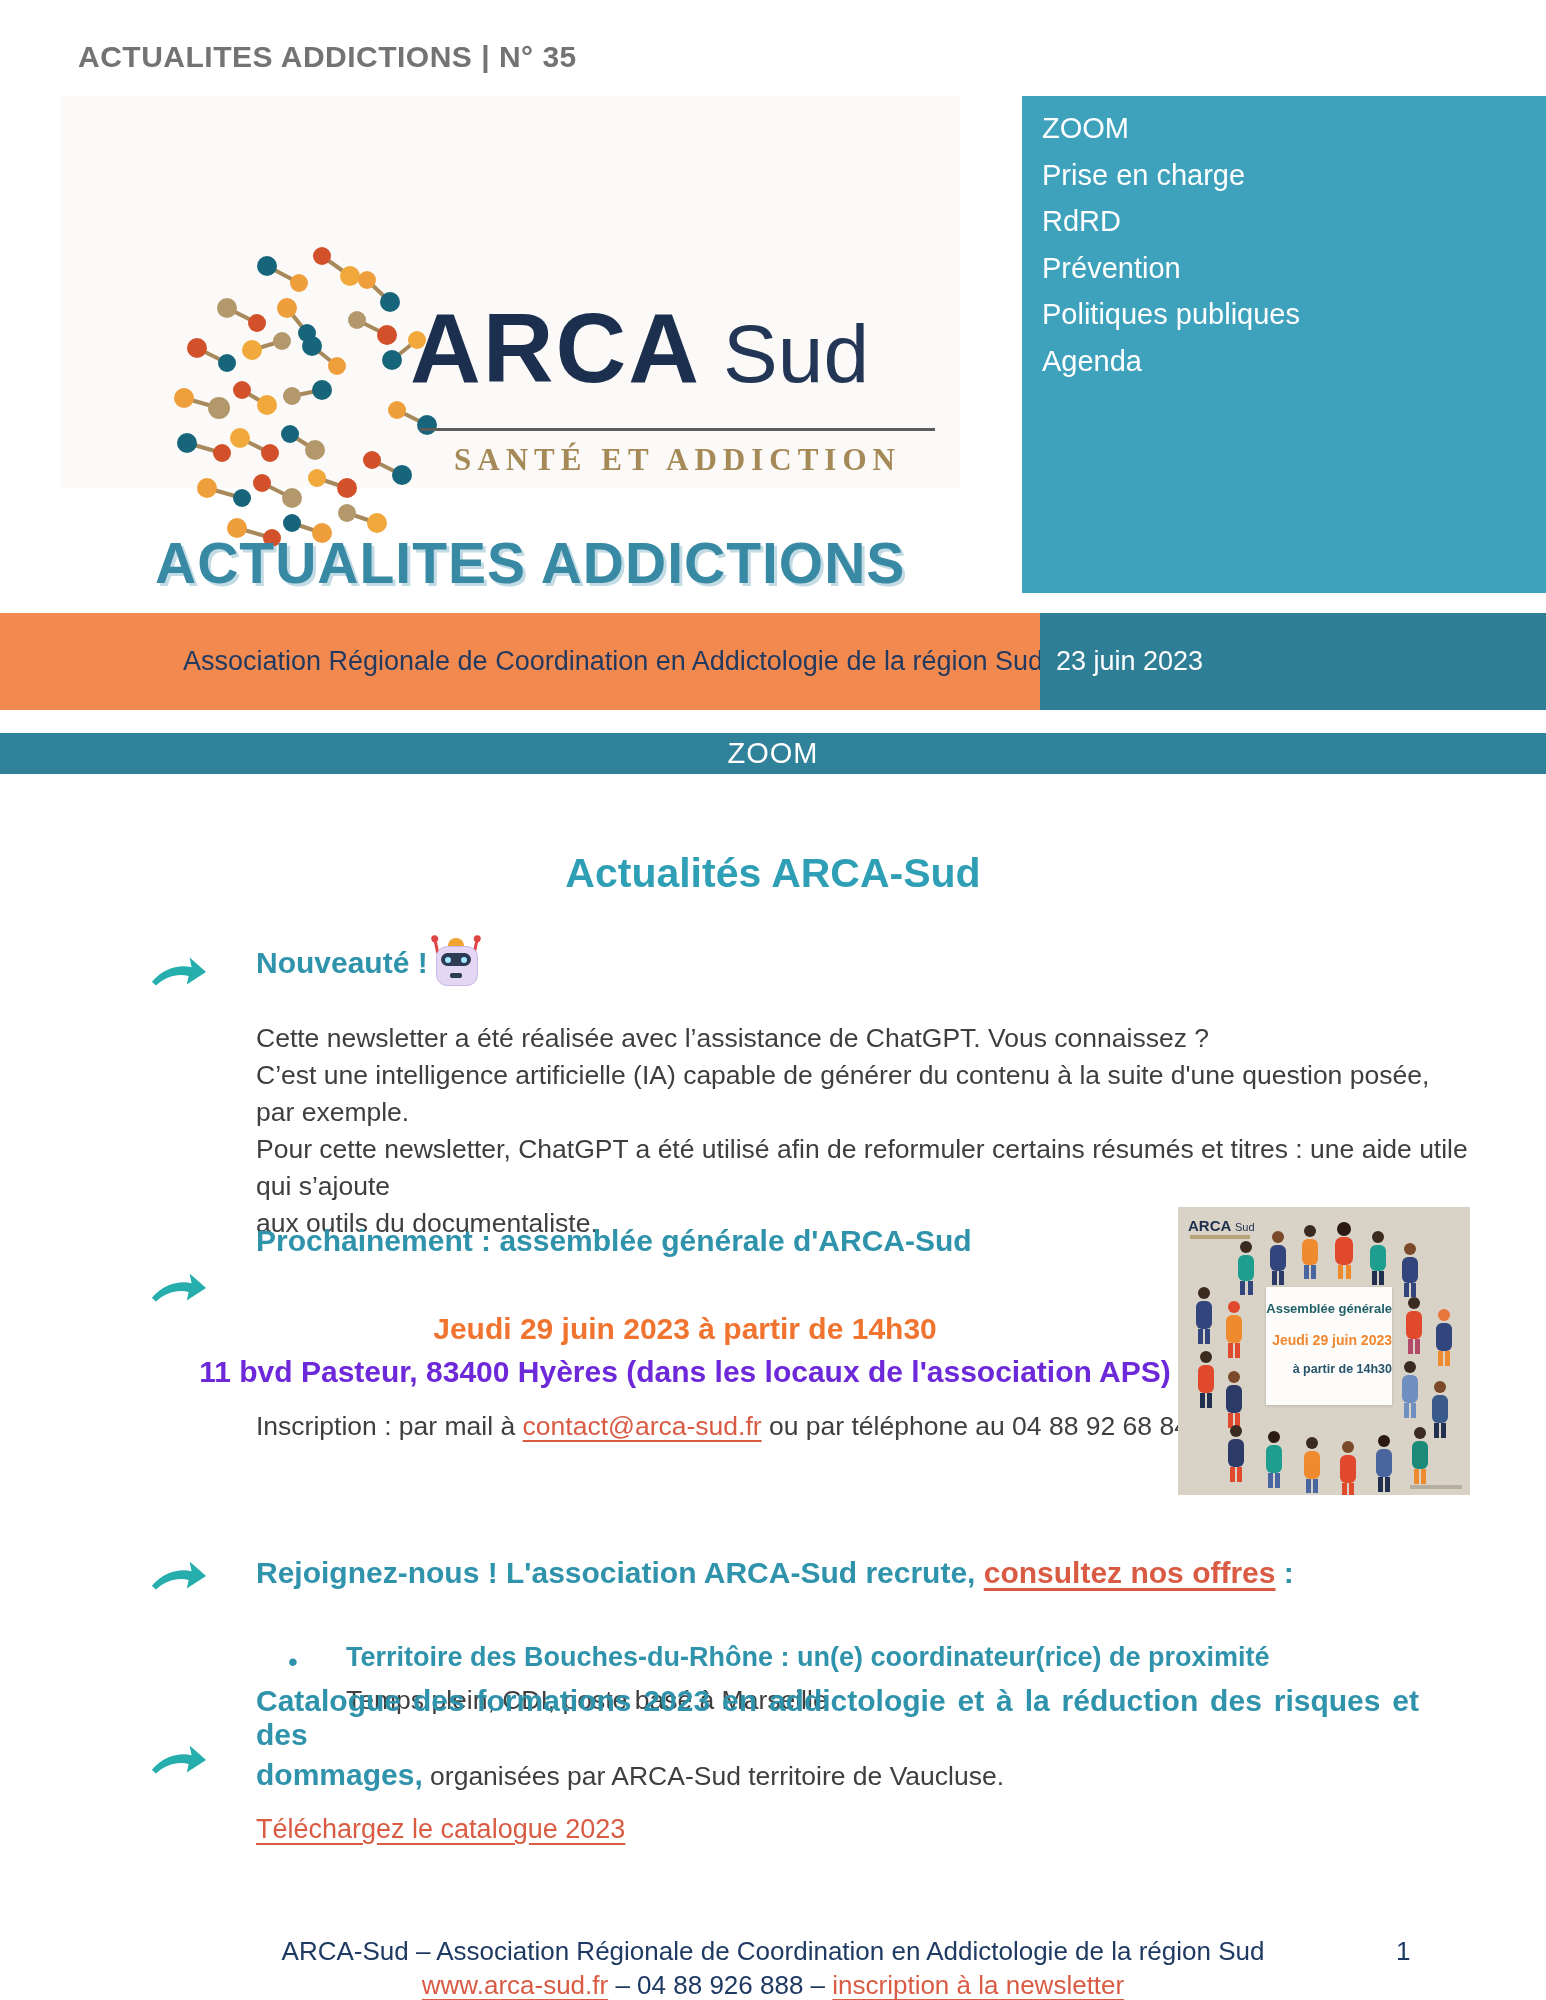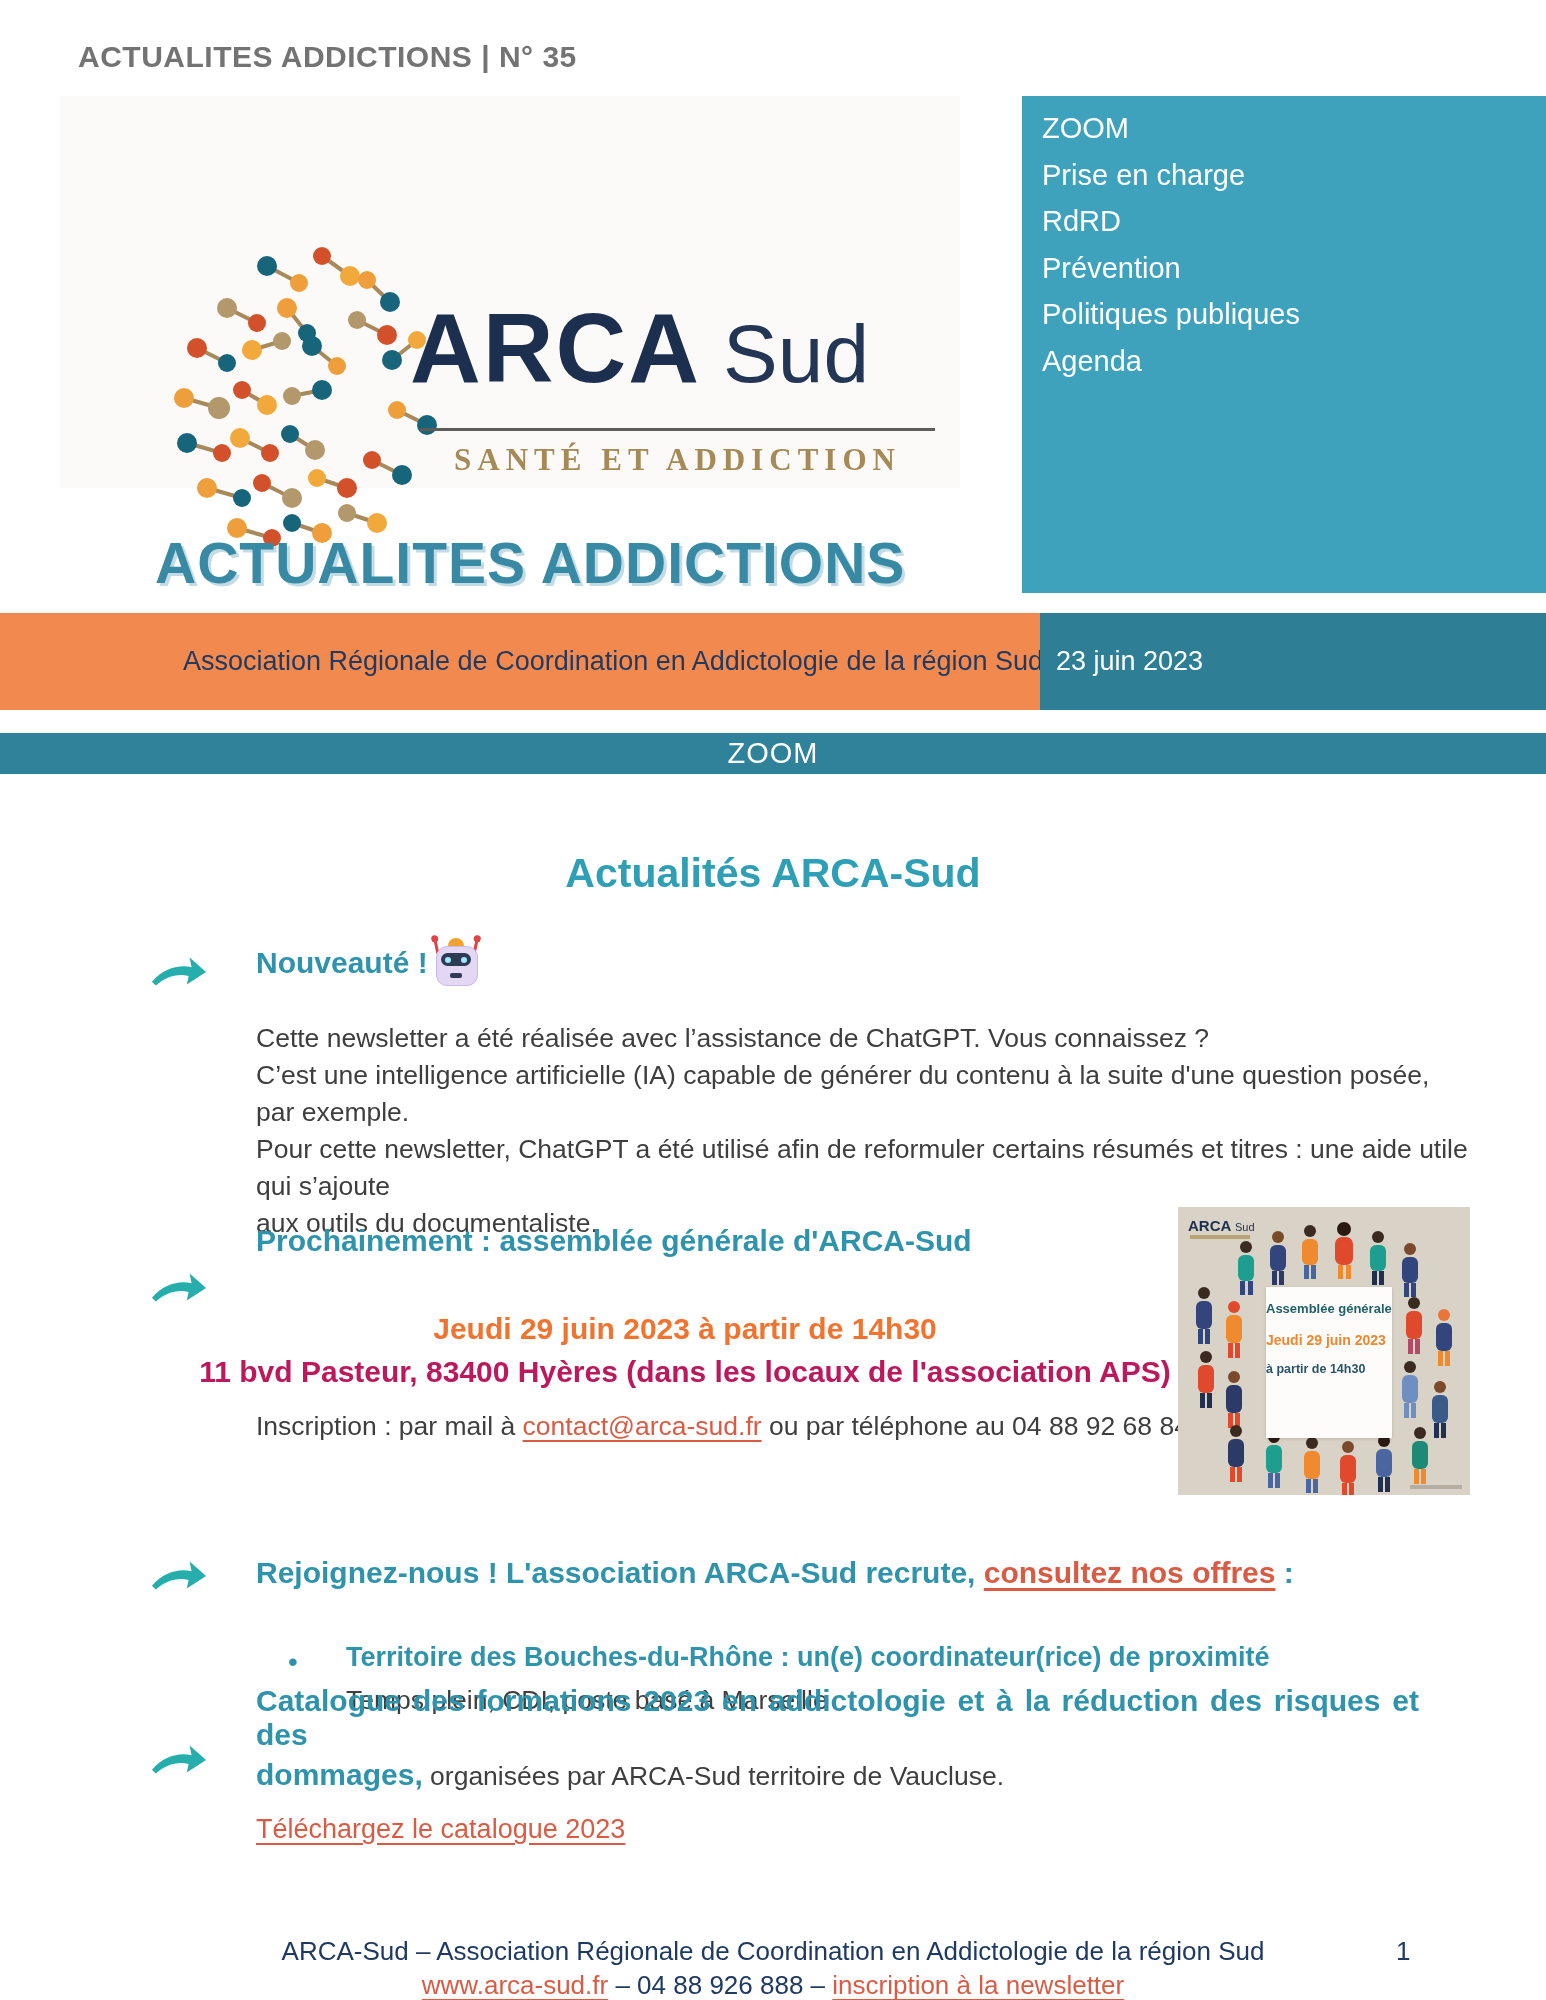--- a/index.html
+++ b/index.html
@@ -63,31 +63,31 @@
   .nouveaute-title{left:256px;top:946px;}
   .robot{left:432px;top:936px;width:48px;height:52px;}
   .para{left:256px;top:1020px;width:1215px;}
 
   
   .proch-title{left:256px;top:1224px;}
   .arrow2{left:150px;top:1268px;}
   .event1{left:130px;top:1312px;width:1110px;text-align:center;
     font-size:30px;font-weight:700;color:#f0742f;}
   .event2{left:130px;top:1355px;width:1110px;text-align:center;
-    font-size:30px;font-weight:700;color:#be185d;}
+    font-size:30px;font-weight:700;color:#6d28d9;}
   .inscription{left:256px;top:1408px;}
 
   
   .illu{left:1178px;top:1207px;width:292px;height:288px;background:#d9d2c6;}
   .illu svg{position:absolute;left:0;top:0;}
   .illu-logo{position:absolute;left:10px;top:10px;font-size:15px;font-weight:800;color:#1d2f4e;}
   .illu-logo small{font-weight:500;font-size:11px;}
   .illu-logo-sub{position:absolute;left:12px;top:28px;width:60px;height:4px;background:#b9a477;}
-  .illu-card{position:absolute;left:88px;top:80px;width:126px;height:151px;background:#fdfcfa;
-    box-shadow:0 1px 3px rgba(0,0,0,.15);text-align:left;}
+  .illu-card{position:absolute;left:88px;top:80px;width:126px;height:118px;background:#fdfcfa;
+    box-shadow:0 1px 3px rgba(0,0,0,.15);text-align:right;}
   .illu-card-title{margin-top:14px;font-size:13px;font-weight:700;color:#1f5f66;}
   .illu-card-date{margin-top:16px;font-size:14px;font-weight:800;color:#f0862f;}
   .illu-card-time{margin-top:14px;font-size:12.5px;font-weight:700;color:#27546a;}
   .illu-credit{position:absolute;right:8px;bottom:6px;width:52px;height:4px;background:#b5ad9f;}
 
   
   .arrow3{left:150px;top:1556px;}
   .rejoignez{left:256px;top:1556px;font-size:30px;font-weight:600;color:#2f93ac;white-space:nowrap;}
   .bullet-dot{left:288px;top:1646px;font-size:28px;color:#2f93ac;}
   .bullet-title{left:346px;top:1642px;font-size:27px;font-weight:600;color:#2f93ac;white-space:nowrap;}

